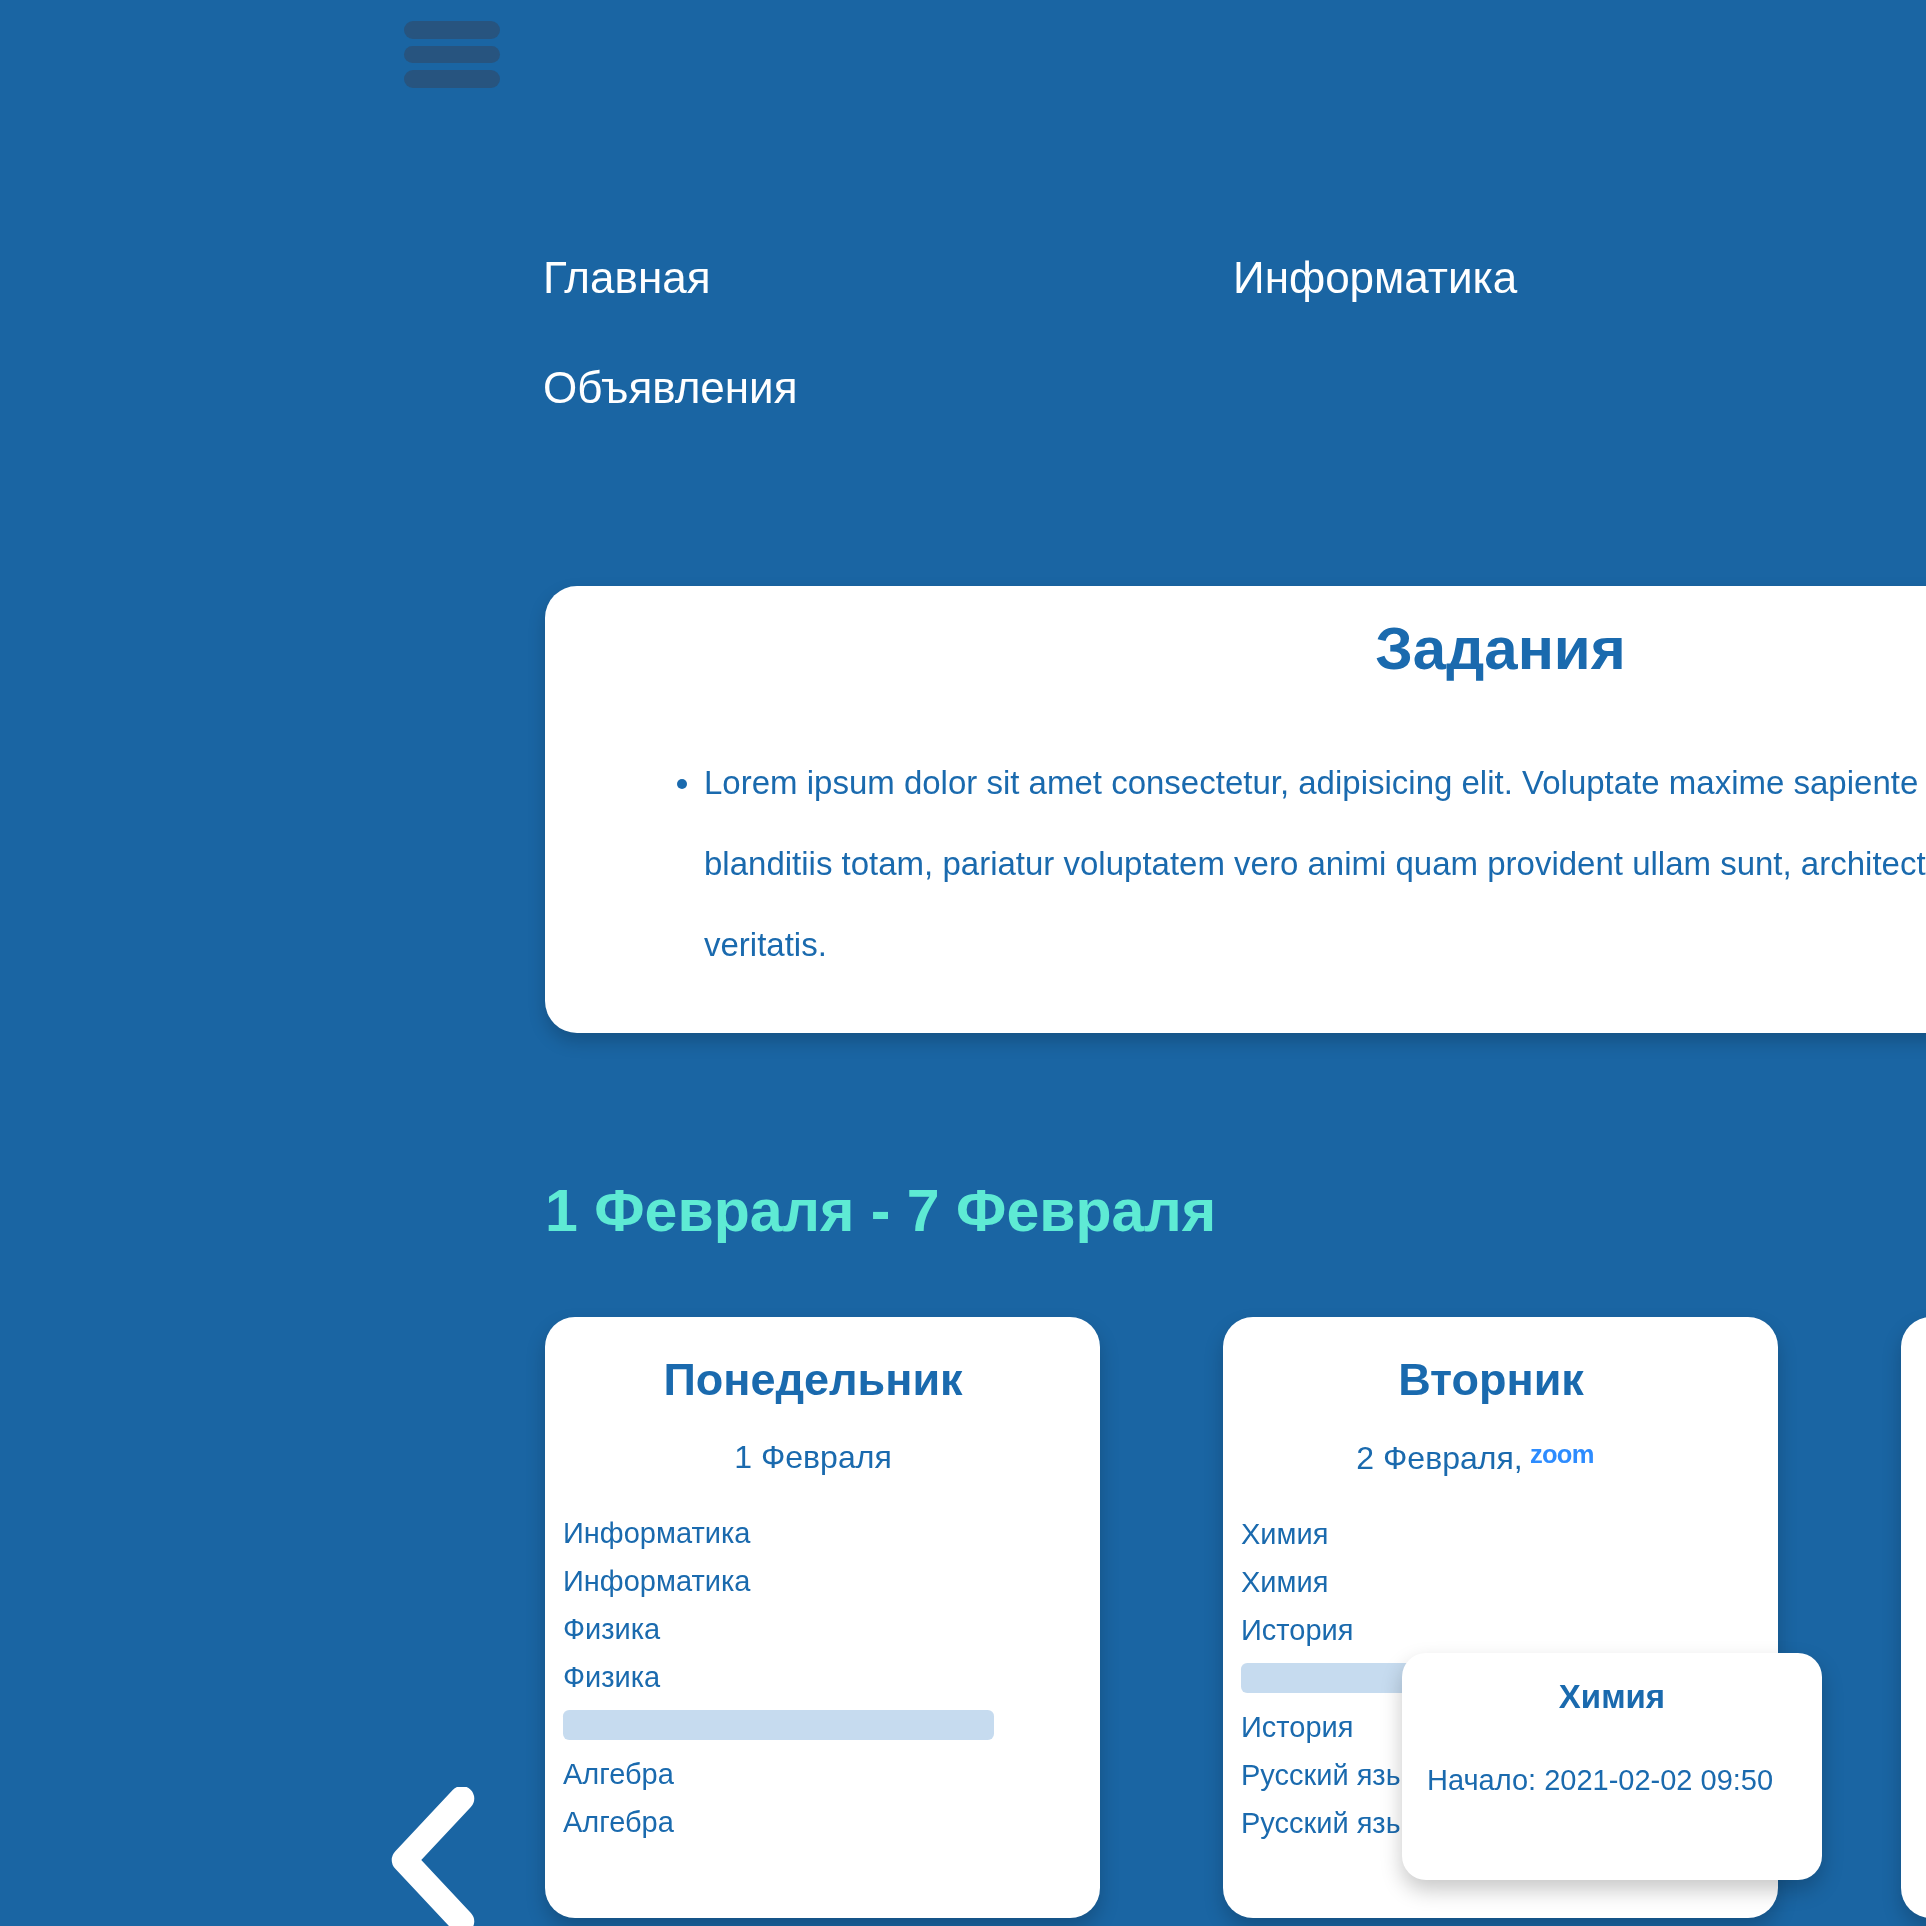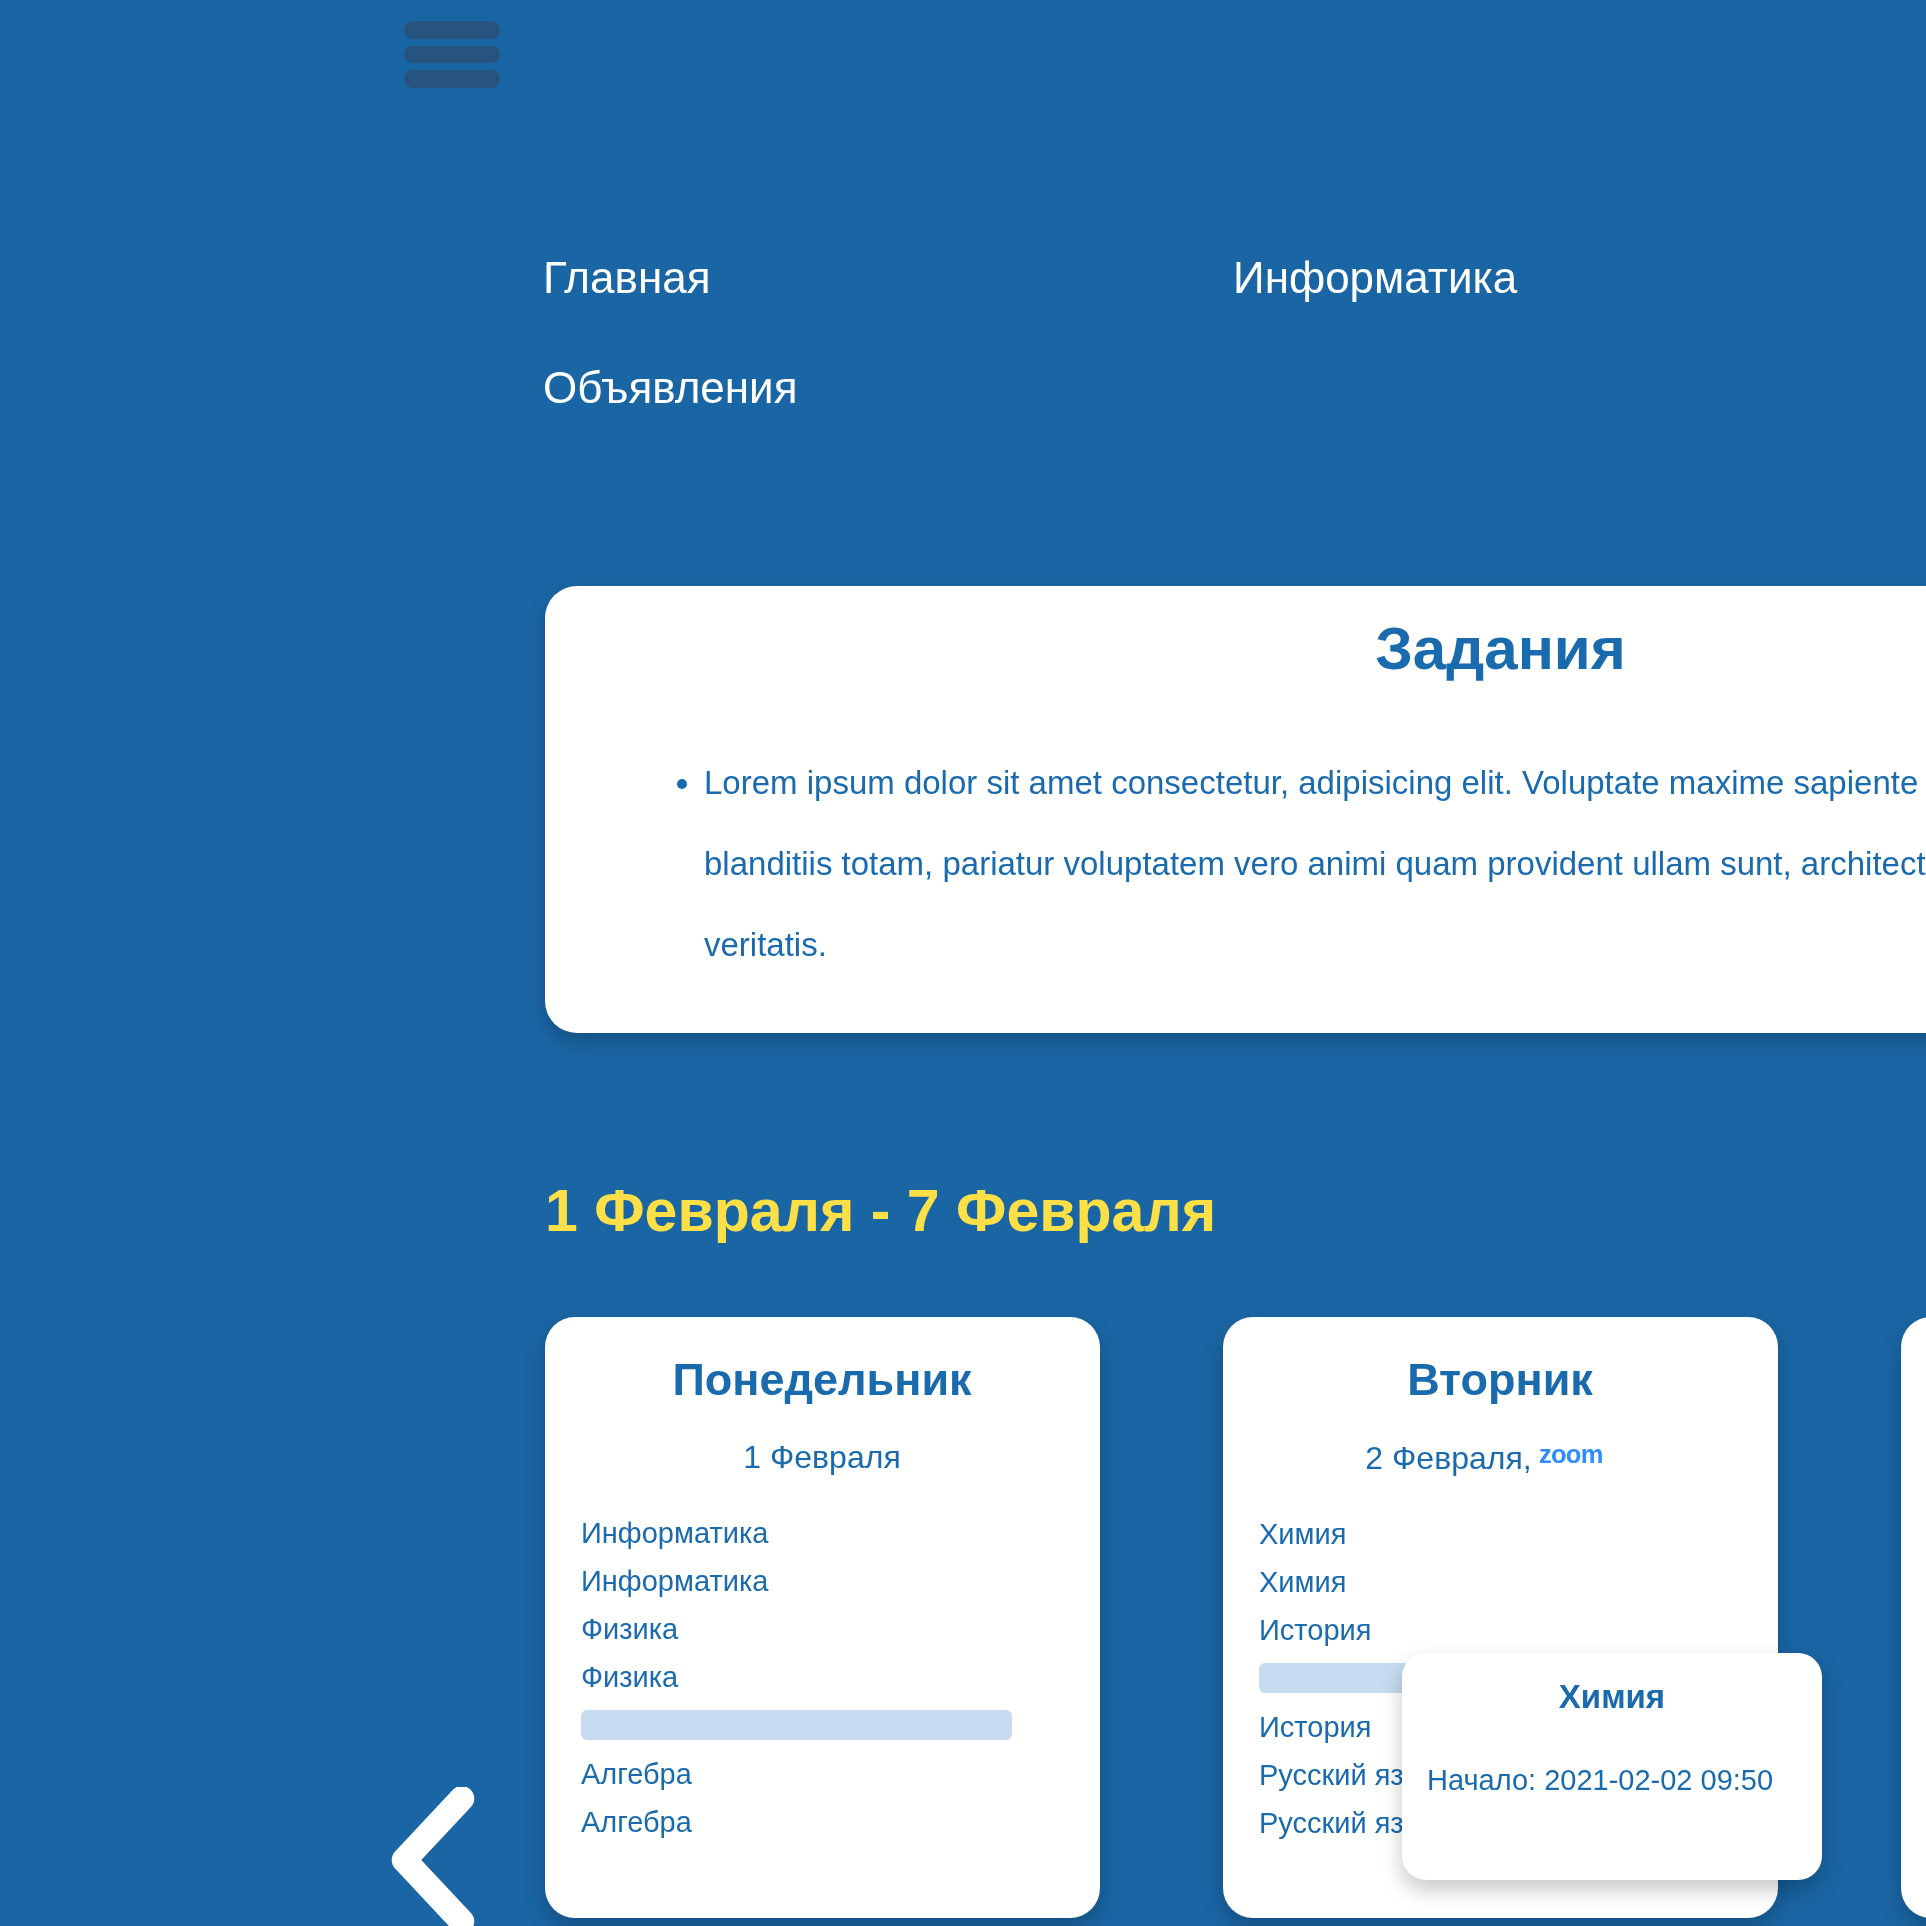--- a/index.html
+++ b/index.html
@@ -54,35 +54,35 @@
   }
   .tasks-list { margin:59px 0 0 135px; padding-right:127px; }
   .tasks-list li {
     color:#1A6AAE; font-size:33px; font-weight:400;
     line-height:81px; list-style:disc; margin-left:24px;
   }
 
   
   .week-title {
     position:absolute; left:545px; top:1177px;
-    color:#fde047; font-size:59px; font-weight:700;
+    color:#5eead4; font-size:59px; font-weight:700;
     white-space:nowrap;
   }
 
   
   .grid {
     position:absolute; left:545px; top:1317px;
     width:1911px;
     display:grid; grid-template-columns:repeat(3, 555px);
     column-gap:123px; row-gap:46px;
   }
   .day-card {
     background:#FFFFFF; border-radius:30px;
     box-shadow:0 10px 20px rgba(0,0,0,0.20);
-    padding:40px 37px 37px 36px;
+    padding:40px 37px 37px 18px;
     position:relative;
   }
   .day-card.tall { height:601px; }
   .day-name {
     text-align:center; color:#1A6AAE;
     font-size:45px; font-weight:700; line-height:1.0;
   }
   .day-date {
     text-align:center; color:#1A6AAE;
     font-size:32px; font-weight:400; margin-top:39px;

